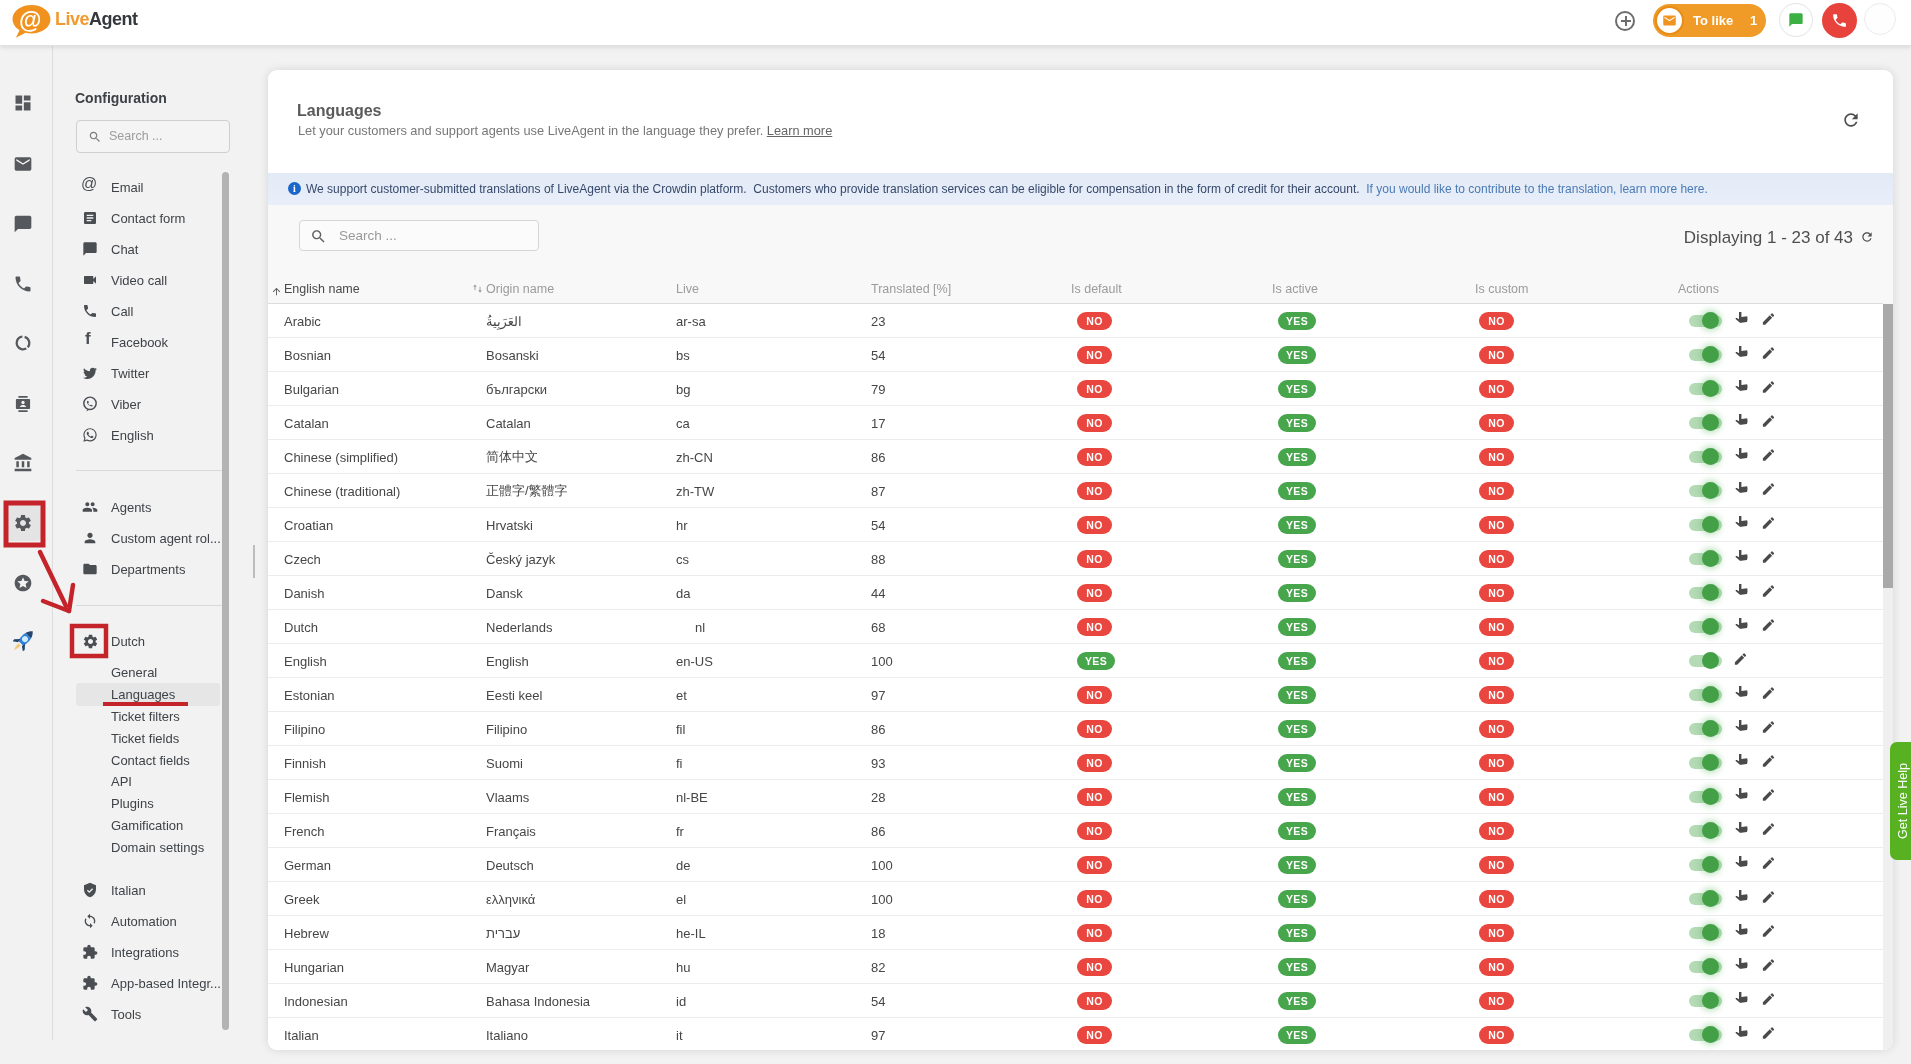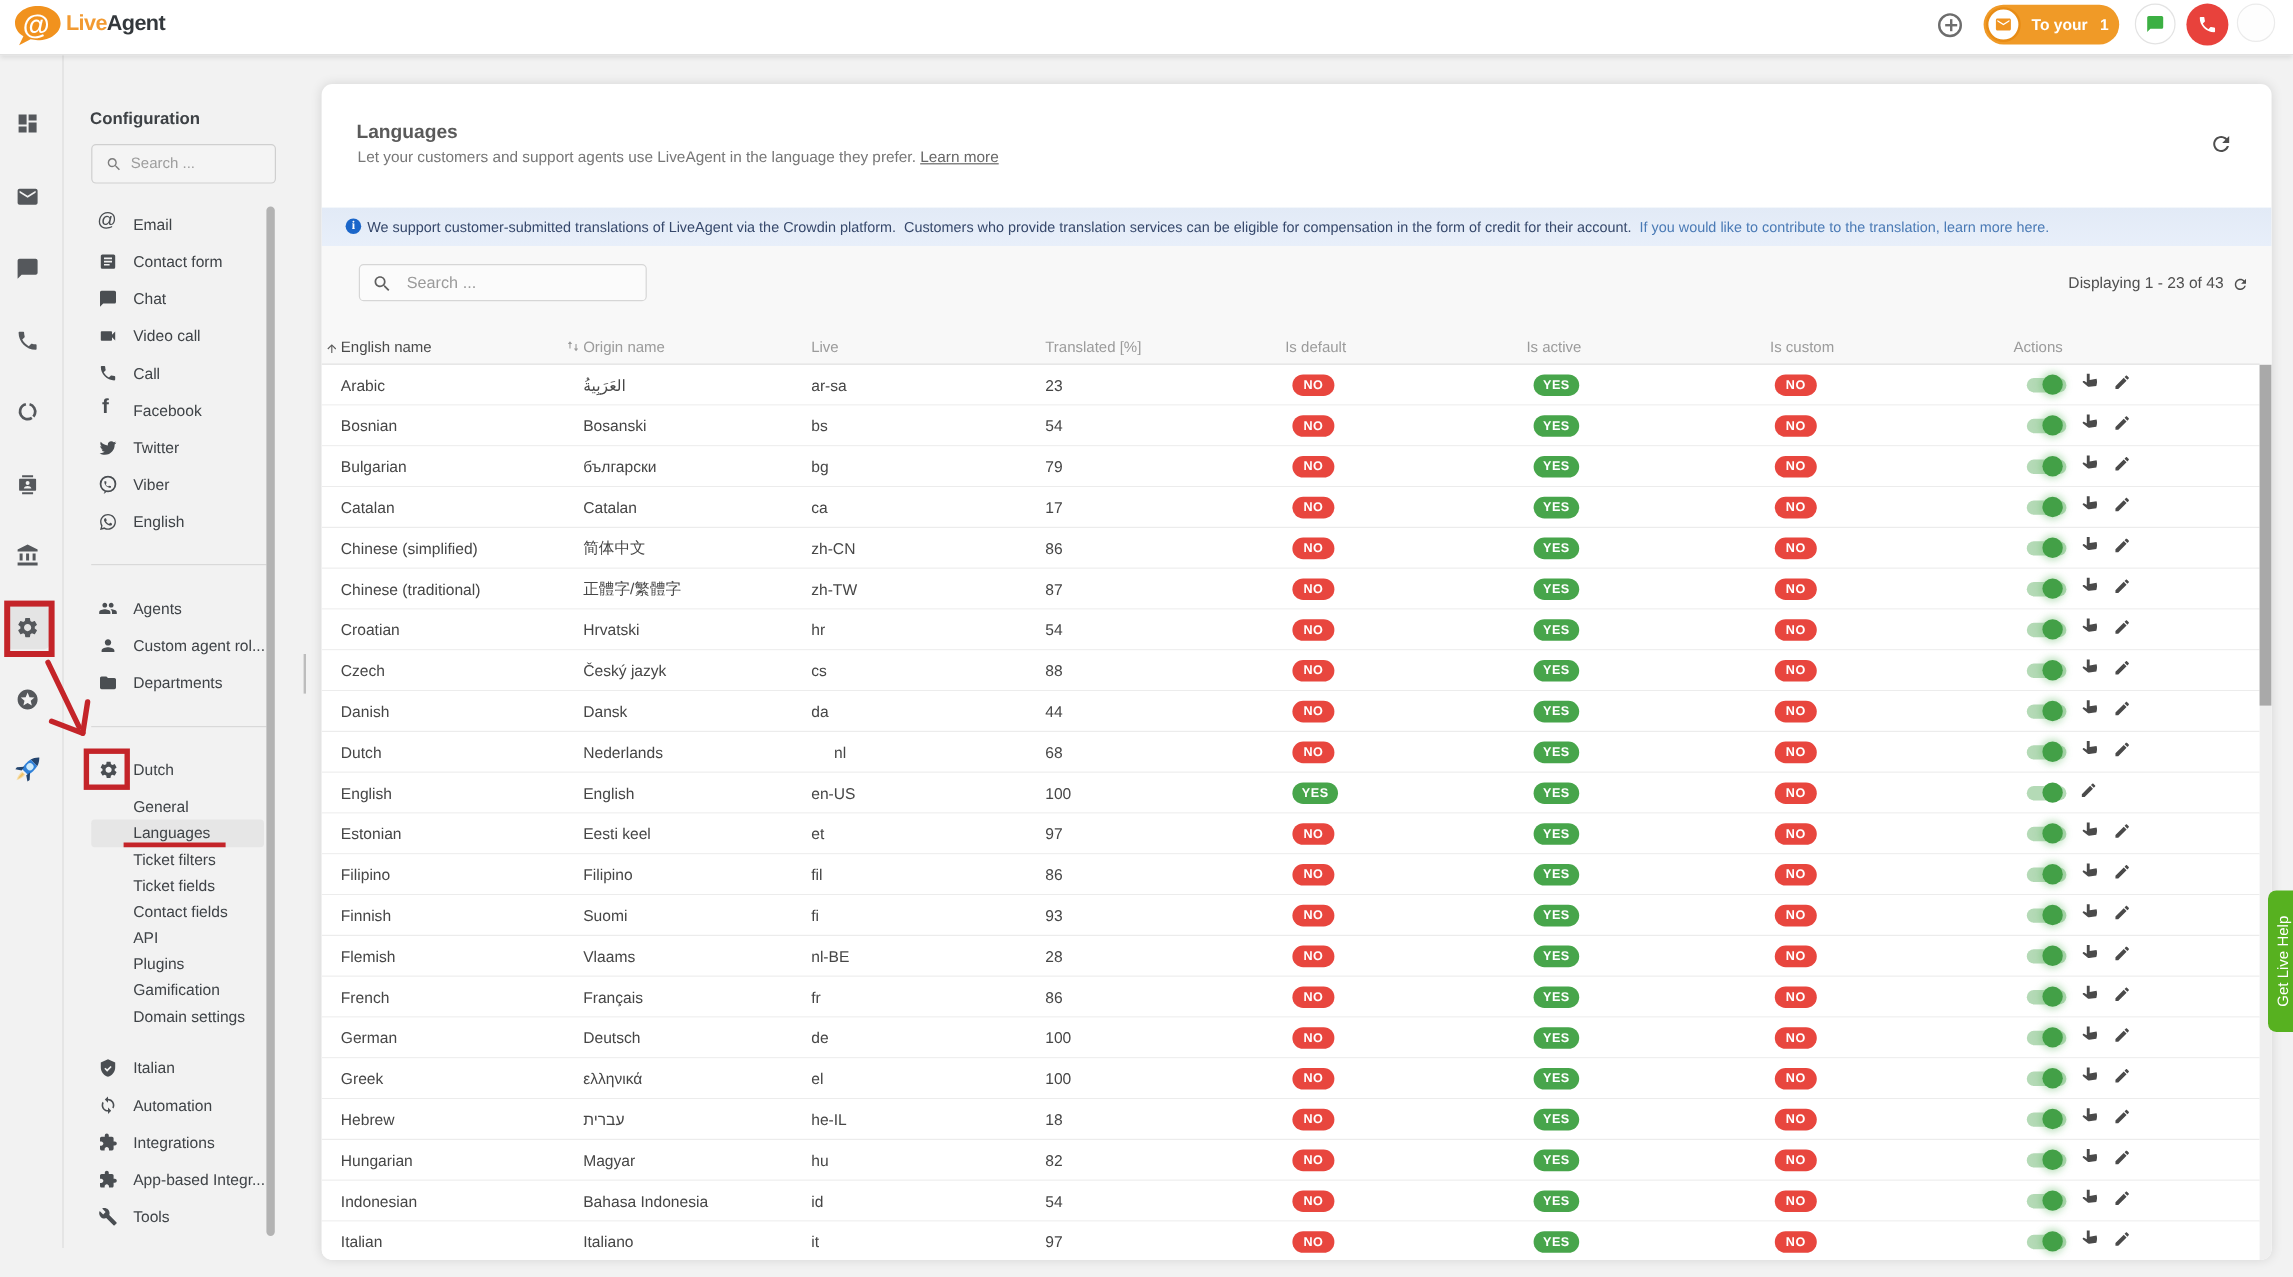--- a/index.html
+++ b/index.html
@@ -33,21 +33,21 @@
 <div class="abs" style="left:1615px;top:11px;width:20px;height:20px;border:2px solid #6d6d6d;border-radius:50%">
       <div class="abs" style="left:8px;top:3px;width:2px;height:10px;background:#6d6d6d"></div>
       <div class="abs" style="left:4px;top:7px;width:10px;height:2px;background:#6d6d6d"></div>
     </div>
 <div class="abs" style="left:1653px;top:4px;width:113px;height:33px;border-radius:17px;background:#f09a27">
       <div class="abs" style="left:2px;top:2px;width:29px;height:29px;background:#fff;border-radius:50%;border:2px solid #e88c15">
         <svg style="position:absolute;left:5px;top:5px" width="15" height="15" viewBox="0 0 24 24">
           <path fill="#ef9422" d="M20 4H4c-1.1 0-1.99.9-1.99 2L2 18c0 1.1.9 2 2 2h16c1.1 0 2-.9 2-2V6c0-1.1-.9-2-2-2zm0 4l-8 5-8-5V6l8 5 8-5v2z"></path>
         </svg>
       </div>
-      <div class="abs" style="left:40px;top:0;height:33px;line-height:33px;color:#fff;font-size:13px;font-weight:bold">To your</div>
+      <div class="abs" style="left:40px;top:0;height:33px;line-height:33px;color:#fff;font-size:13px;font-weight:bold">To like</div>
       <div class="abs" style="left:97px;top:0;height:33px;line-height:33px;color:#fff;font-size:13px;font-weight:bold">1</div>
     </div>
 <div class="abs" style="left:1779px;top:3px;width:34px;height:34px;background:#fff;border:1px solid #e3e3e3;border-radius:50%">
       <svg style="position:absolute;left:8px;top:8px" width="16" height="16" viewBox="0 0 24 24">
         <path fill="#3cb043" d="M20 2H4c-1.1 0-2 .9-2 2v18l4-4h14c1.1 0 2-.9 2-2V4c0-1.1-.9-2-2-2z"></path>
       </svg>
     </div>
 <div class="abs" style="left:1822px;top:3px;width:35px;height:35px;background:#e8423c;border-radius:50%">
       <svg style="position:absolute;left:9px;top:9px" width="17" height="17" viewBox="0 0 24 24">
         <path fill="#fff" d="M6.62 10.79c1.44 2.83 3.76 5.14 6.59 6.59l2.2-2.2c.27-.27.67-.36 1.02-.24 1.12.37 2.33.57 3.57.57.55 0 1 .45 1 1V20c0 .55-.45 1-1 1-9.39 0-17-7.61-17-17 0-.55.45-1 1-1h3.5c.55 0 1 .45 1 1 0 1.25.2 2.45.57 3.57.11.35.03.74-.25 1.02l-2.2 2.2z"></path>
@@ -243,21 +243,21 @@
       <div class="abs" style="left:20px;top:9px;width:13px;height:13px;border-radius:50%;background:#1b66c9;color:#fff;font-size:10px;font-weight:bold;text-align:center;line-height:13px;font-family:'Liberation Serif',serif">i</div>
       <div class="abs" style="left:38px;top:0;height:32px;line-height:32px;font-size:12px;color:#36486b;white-space:nowrap">We support customer-submitted translations of LiveAgent via the Crowdin platform.&nbsp; Customers who provide translation services can be eligible for compensation in the form of credit for their account.&nbsp; <span style="color:#4a7ab5">If you would like to contribute to the translation, learn more here.</span></div>
     </div>
 <div class="abs" style="left:0;top:135px;width:1625px;height:99px;background:#f8f8f8"></div>
 <div class="abs" style="left:31px;top:150px;width:240px;height:31px;border:1px solid #d6d6d6;border-radius:4px;background:#fbfbfb">
       <svg style="position:absolute;left:10px;top:7px" width="17" height="17" viewBox="0 0 24 24">
         <path fill="#606060" d="M15.5 14h-.79l-.28-.27C15.41 12.59 16 11.11 16 9.5 16 5.91 13.09 3 9.5 3S3 5.91 3 9.5 5.91 16 9.5 16c1.61 0 3.09-.59 4.23-1.57l.27.28v.79l5 4.99L20.49 19l-4.99-5zm-6 0C7.01 14 5 11.99 5 9.5S7.01 5 9.5 5 14 7.01 14 9.5 11.99 14 9.5 14z"></path>
       </svg>
       <div class="abs" style="left:39px;top:7px;font-size:13.5px;color:#9a9a9a">Search ...</div>
     </div>
-<div class="abs" style="left:1310px;top:158px;width:275px;text-align:right;font-size:13px;color:#4f4f4f">Displaying 1 - 23 of 43</div>
+<div class="abs" style="left:1310px;top:158px;width:275px;text-align:right;font-size:17px;color:#4f4f4f">Displaying 1 - 23 of 43</div>
 <div class="abs" style="left:1592px;top:160px"><svg style="" width="14" height="14" viewBox="0 0 24 24">
         <path fill="#4e4e4e" d="M17.65 6.35C16.2 4.9 14.21 4 12 4c-4.42 0-7.99 3.58-7.99 8s3.57 8 7.99 8c3.73 0 6.84-2.55 7.73-6h-2.08c-.82 2.33-3.04 4-5.65 4-3.31 0-6-2.69-6-6s2.69-6 6-6c1.66 0 3.14.69 4.22 1.78L13 11h7V4l-2.35 2.35z"></path>
       </svg></div>
 <div class="abs" style="left:0;top:204px;width:1625px;height:30px">
 <div class="abs" style="left:3px;top:9px"><svg style="" width="11" height="11" viewBox="0 0 24 24">
           <path fill="#5a5a5a" d="M4 12l1.41 1.41L11 7.83V20h2V7.83l5.58 5.59L20 12l-8-8-8 8z"></path>
         </svg></div>
 <div class="hcell" style="left:16px;color:#4a4a4a">English name</div>
 <svg class="abs" style="left:204px;top:9px" width="11" height="11" viewBox="0 0 24 24">
         <path fill="#9b9b9b" d="M6.5 3L2.5 8h3v8h2V8h3l-4-5z"></path>

